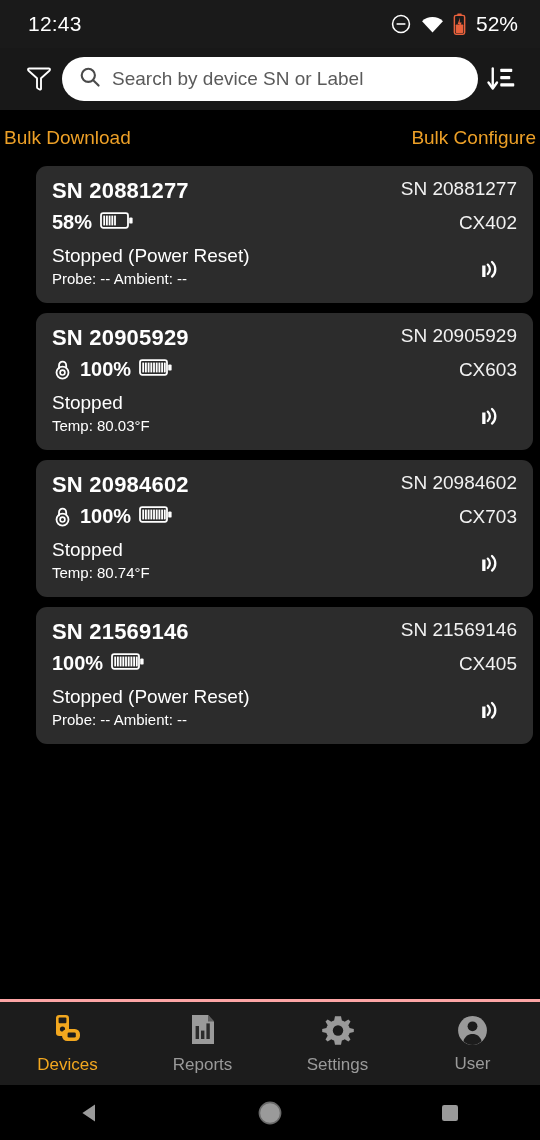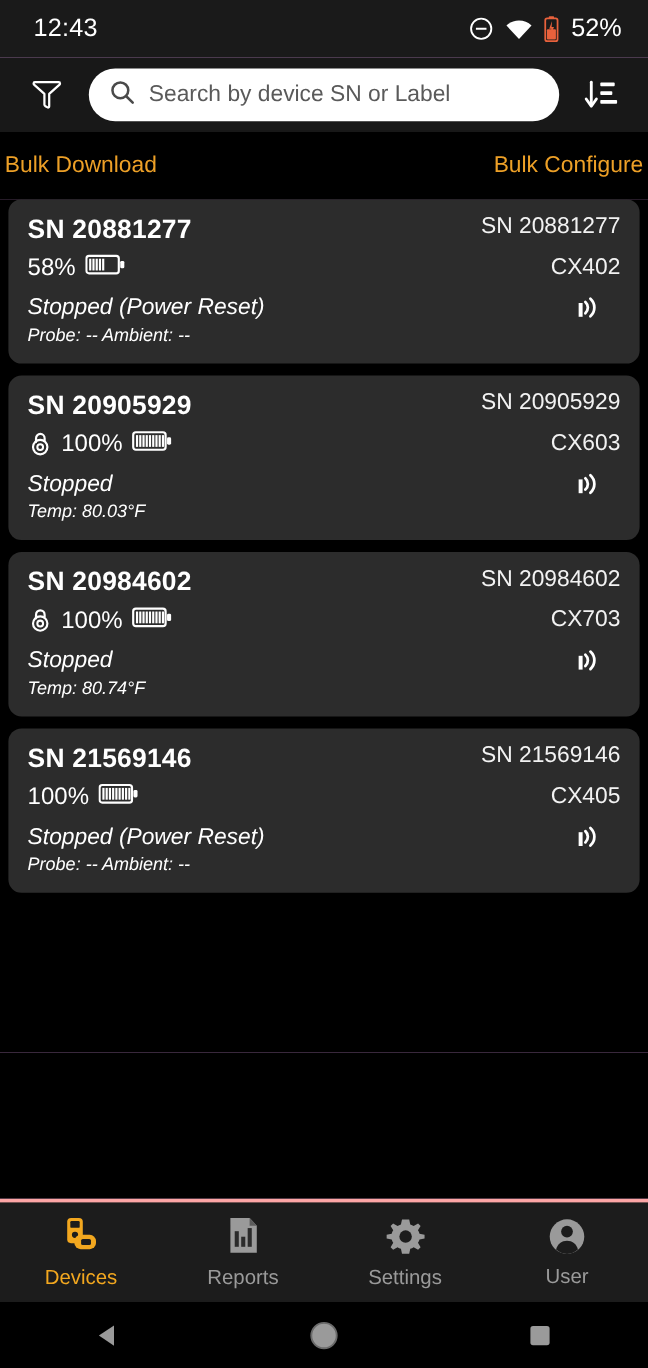--- a/index.html
+++ b/index.html
@@ -50,21 +50,20 @@
     margin-left: 1px;
   }
 
   
   .search-header {
     height: 62px;
     background: #181818;
     display: flex;
     align-items: center;
     padding: 0 16px;
-    gap: 12px;
     flex: 0 0 auto;
   }
   .icon-btn {
     width: 46px;
     height: 46px;
     display: flex;
     align-items: center;
     justify-content: center;
     flex: 0 0 auto;
     background: transparent;
@@ -120,20 +119,21 @@
     padding: 0 7px;
     overflow: hidden;
   }
   .device-card {
     background: #2c2c2c;
     border-radius: 11px;
     margin-bottom: 10px;
     padding: 12px 16px 13px 16px;
     position: relative;
     min-height: 137px;
+    margin-left: 29px;
   }
   .card-top {
     display: flex;
     justify-content: space-between;
     align-items: flex-start;
   }
   .card-sn-main {
     color: #ffffff;
     font-size: 22px;
     font-weight: bold;
@@ -159,31 +159,32 @@
   .lock-slot {
     width: 20px;
     display: flex;
     align-items: center;
     justify-content: center;
     flex: 0 0 auto;
   }
   .batt-text {
     color: #ffffff;
     font-size: 20px;
+    font-weight: bold;
   }
   .card-model {
     color: #f2f2f2;
     font-size: 19px;
     text-align: center;
   }
   .card-bottom {
     margin-top: 9px;
     display: flex;
     justify-content: space-between;
-    font-style: italic;
+    align-items: flex-end;
   }
   .card-status-lines { min-width: 0; }
   .card-status {
     color: #ffffff;
     font-size: 19px;
     line-height: 1.35;
   }
   .card-readings {
     color: #ffffff;
     font-size: 15px;

